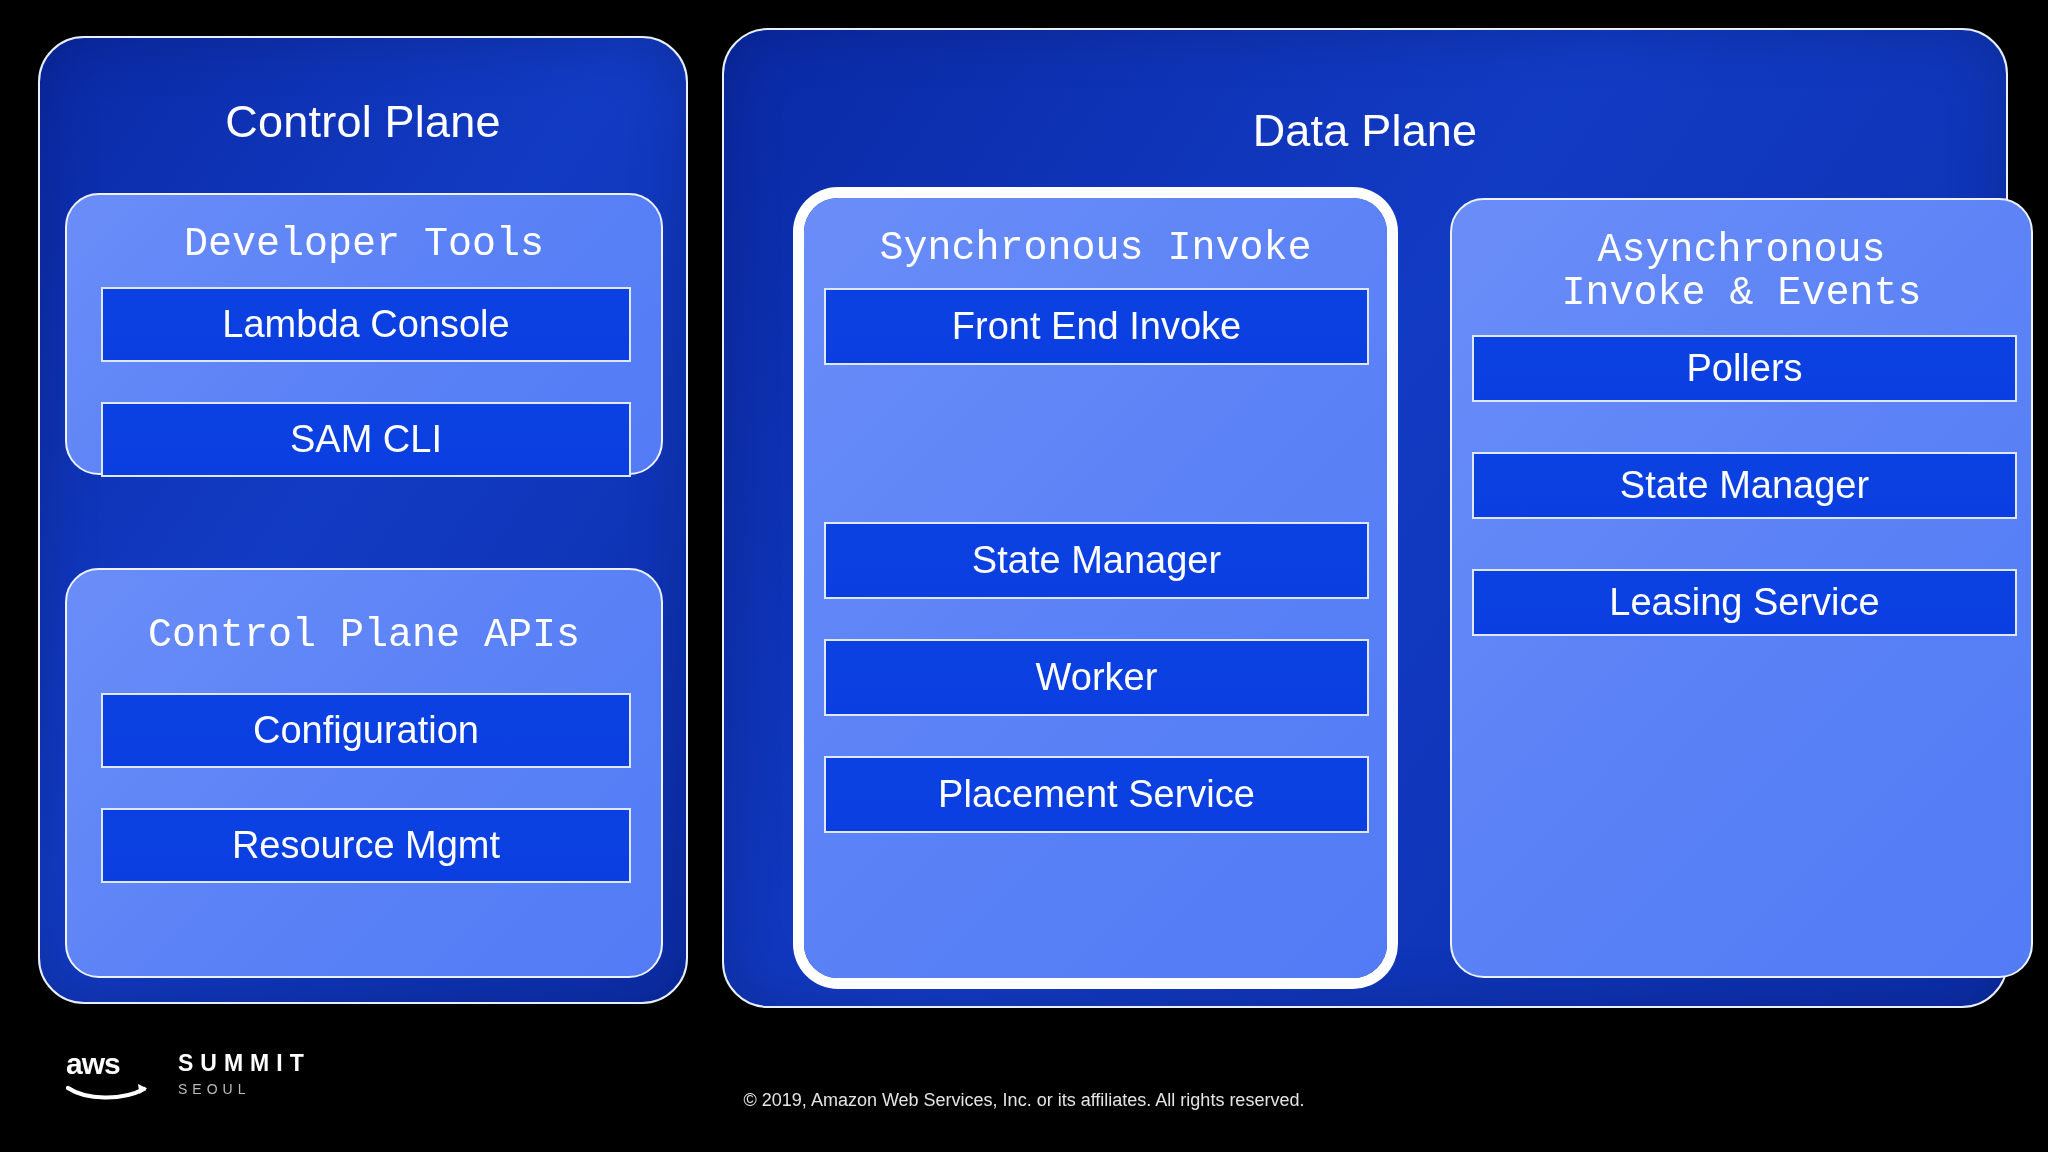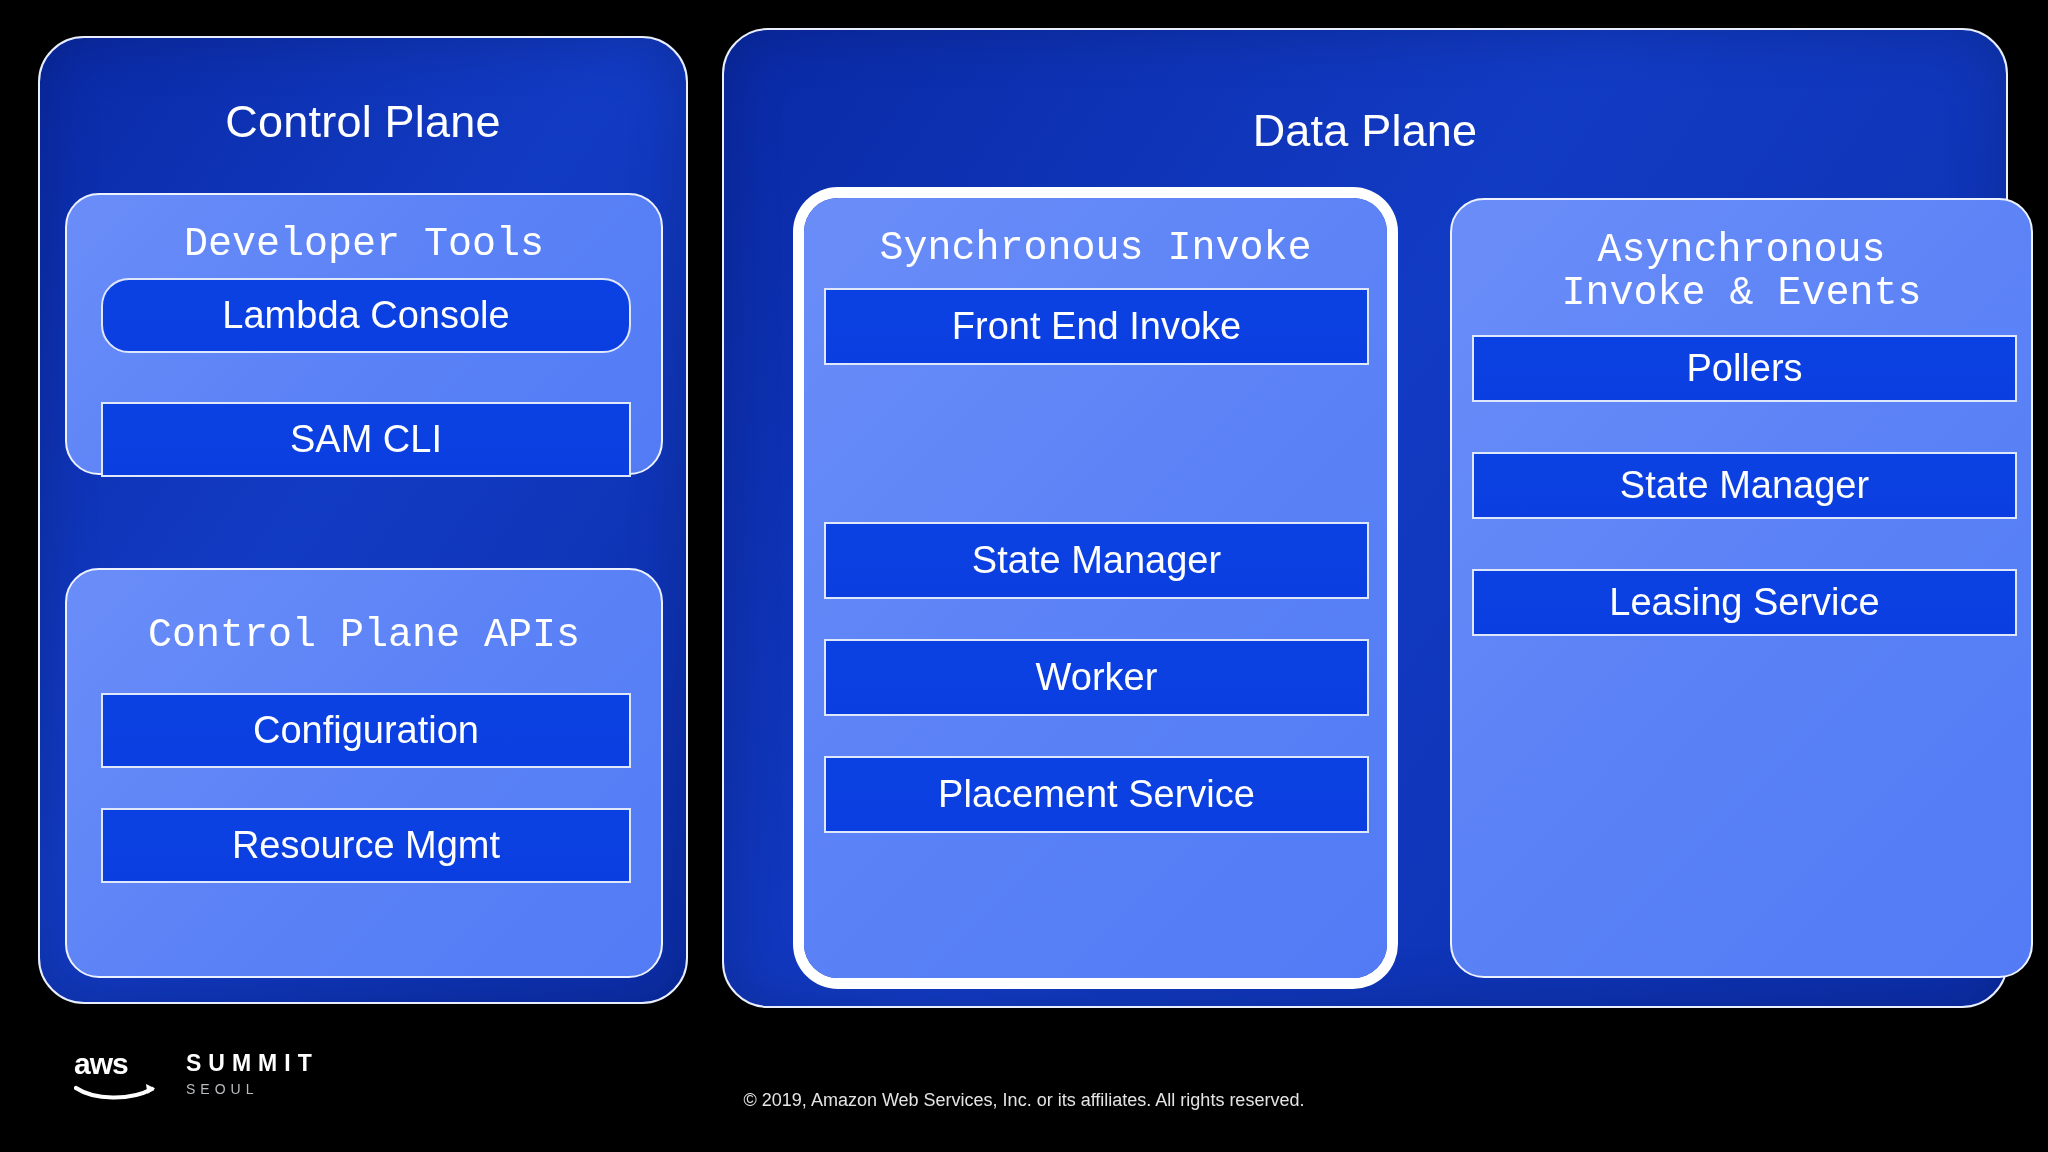--- a/index.html
+++ b/index.html
@@ -68,21 +68,21 @@
     justify-content:center;
     color:#ffffff;
     font-weight:400;
     white-space:nowrap;
   }
 
   
   #grp-developer-tools { left:25px; top:155px; width:598px; height:282px; }
   #grp-developer-tools .group-title { top:28px; font-size:40px; }
   #grp-developer-tools .item { left:34px; width:530px; height:75px; font-size:38px; }
-  #dt-item-0 { top:83px;border-radius:28px; }
+  #dt-item-0 { top:92px; }
   #dt-item-1 { top:207px; }
 
   
   #grp-control-plane-apis { left:25px; top:530px; width:598px; height:410px; }
   #grp-control-plane-apis .group-title { top:44px; font-size:40px; }
   #grp-control-plane-apis .item { left:34px; width:530px; height:75px; font-size:38px; }
   #cp-item-0 { top:123px; }
   #cp-item-1 { top:238px; }
 
   
@@ -99,21 +99,21 @@
   #grp-async-invoke { left:694px; top:168px; width:583px; height:780px;margin-left:32px; }
   #grp-async-invoke .group-title { top:29px; font-size:40px; }
   #grp-async-invoke .item { left:20px; width:545px; height:67px; font-size:38px; }
   #ai-item-0 { top:135px; }
   #ai-item-1 { top:252px; }
   #ai-item-2 { top:369px; }
 
   
   #footer-logo {
     position:absolute; left:66px; top:1046px;
-    display:flex; align-items:flex-start; gap:22px;margin-left:8px;
+    display:flex; align-items:flex-start; gap:22px;
   }
   .aws-mark { position:relative; width:90px; height:56px; }
   .aws-mark svg { display:block; }
   .summit-block { display:flex; flex-direction:column; gap:7px; padding-top:6px; }
   .summit-word {
     color:#ffffff; font-size:23px; font-weight:700;
     letter-spacing:7px; line-height:1;
   }
   .summit-city {
     color:#b9bcc1; font-size:14px; font-weight:400;

